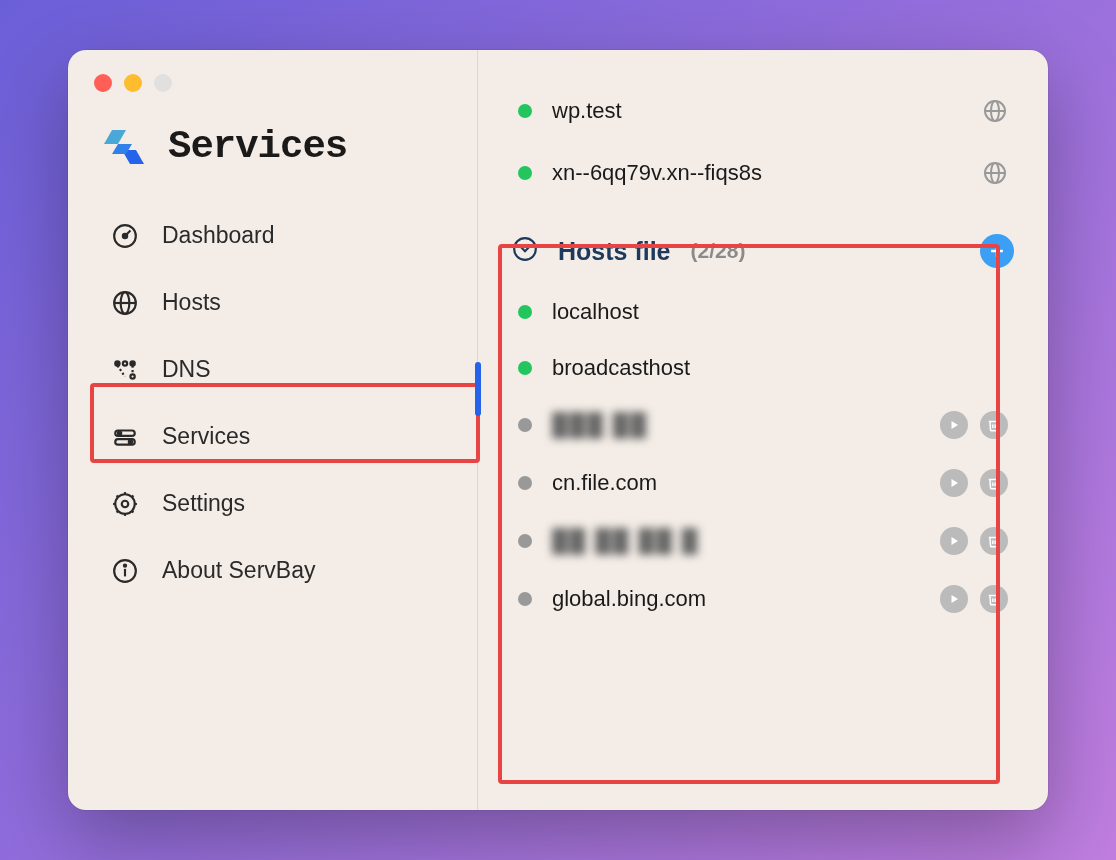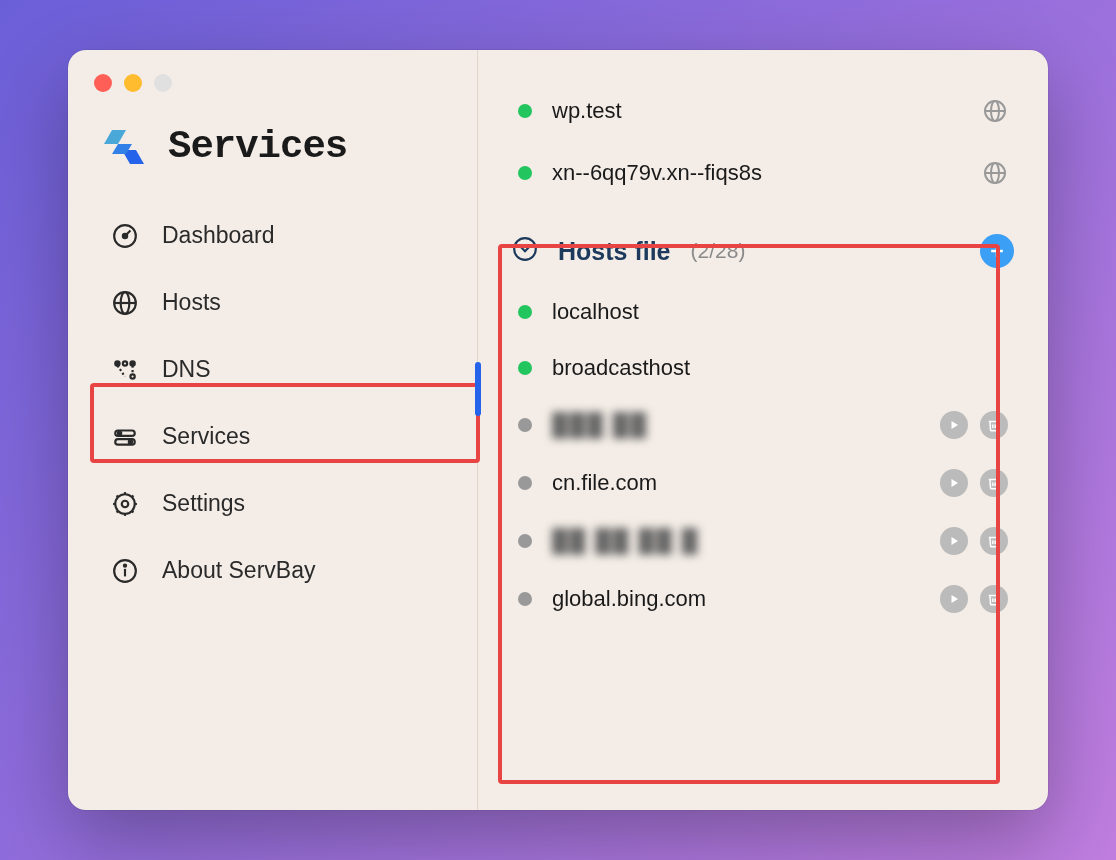--- a/index.html
+++ b/index.html
@@ -154,20 +154,21 @@
       margin-top: 14px;
     }
     .section-title {
       font-size: 25px;
       font-weight: 700;
       color: #1d3a5c;
     }
     .section-count {
       font-size: 21px;
       color: #8a8a8a;
+      font-weight: bold;
     }
     .add-btn {
       width: 34px;
       height: 34px;
       border-radius: 50%;
       background: #3b9ff5;
       display: flex;
       align-items: center;
       justify-content: center;
       cursor: pointer;

